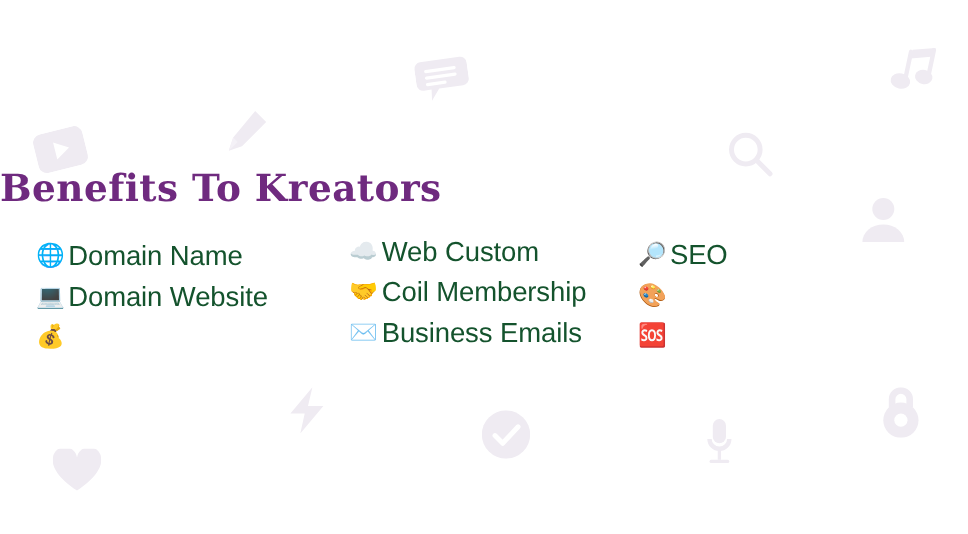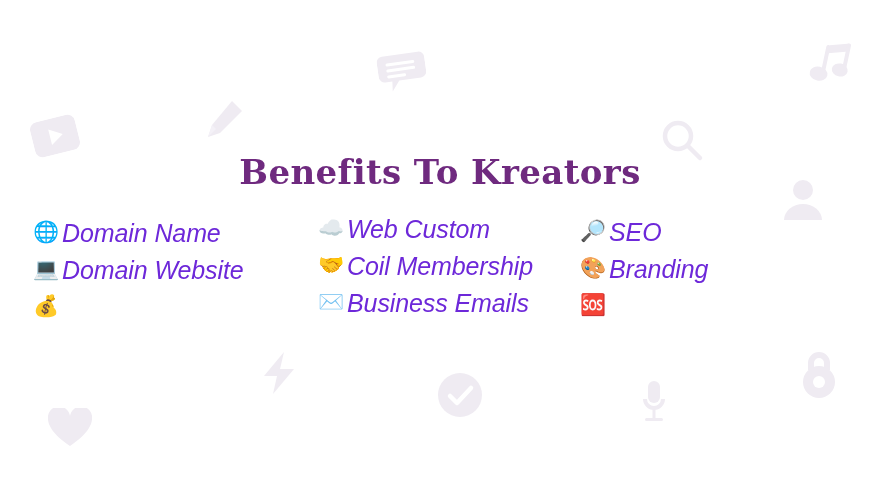--- a/index.html
+++ b/index.html
@@ -31,21 +31,21 @@
     user-select: none;
   }
   .deco svg { display: block; width: 100%; height: 100%; }
 
   
   #title-wrap {
     position: absolute;
     left: 0;
     top: 151px;
     width: 880px;
-    text-align: center;
+    text-align: left;
   }
   #page-title {
     display: inline-block;
     font-family: "DejaVu Serif", "Liberation Serif", serif;
     font-weight: bold;
     font-size: 34px;
     line-height: 42px;
     letter-spacing: 0.4px;
     color: #6f2a7f;
     white-space: nowrap;
@@ -80,23 +80,22 @@
     width: 29px;
     flex: 0 0 29px;
     text-align: left;
     display: inline-block;
   }
   .benefit-label {
     font-family: "Liberation Sans", sans-serif;
     font-size: 25px;
     line-height: 30px;
     font-weight: 400;
-    color: #6d28d9;
+    color: #14532d;
     letter-spacing: -0.1px;
-    font-style: italic;
   }
 
   
   #col-1 .benefit-row { height: 37px; }
   #col-2 .benefit-row { height: 37px; }
   #col-1 { top: -4px; }
   #col-2 { top: -1px; }
 </style>
 </head>
 <body>
@@ -235,21 +234,20 @@
       </div>
     </div>
 
     <div class="col" id="col-2">
       <div class="benefit-row">
         <span class="benefit-emoji">🔎</span>
         <span class="benefit-label">SEO</span>
       </div>
       <div class="benefit-row">
         <span class="benefit-emoji">🎨</span>
-        <span class="benefit-label">Branding</span>
       </div>
       <div class="benefit-row">
         <span class="benefit-emoji">🆘</span>
       </div>
     </div>
 
   </div>
 </div>
 
 </body></html>

